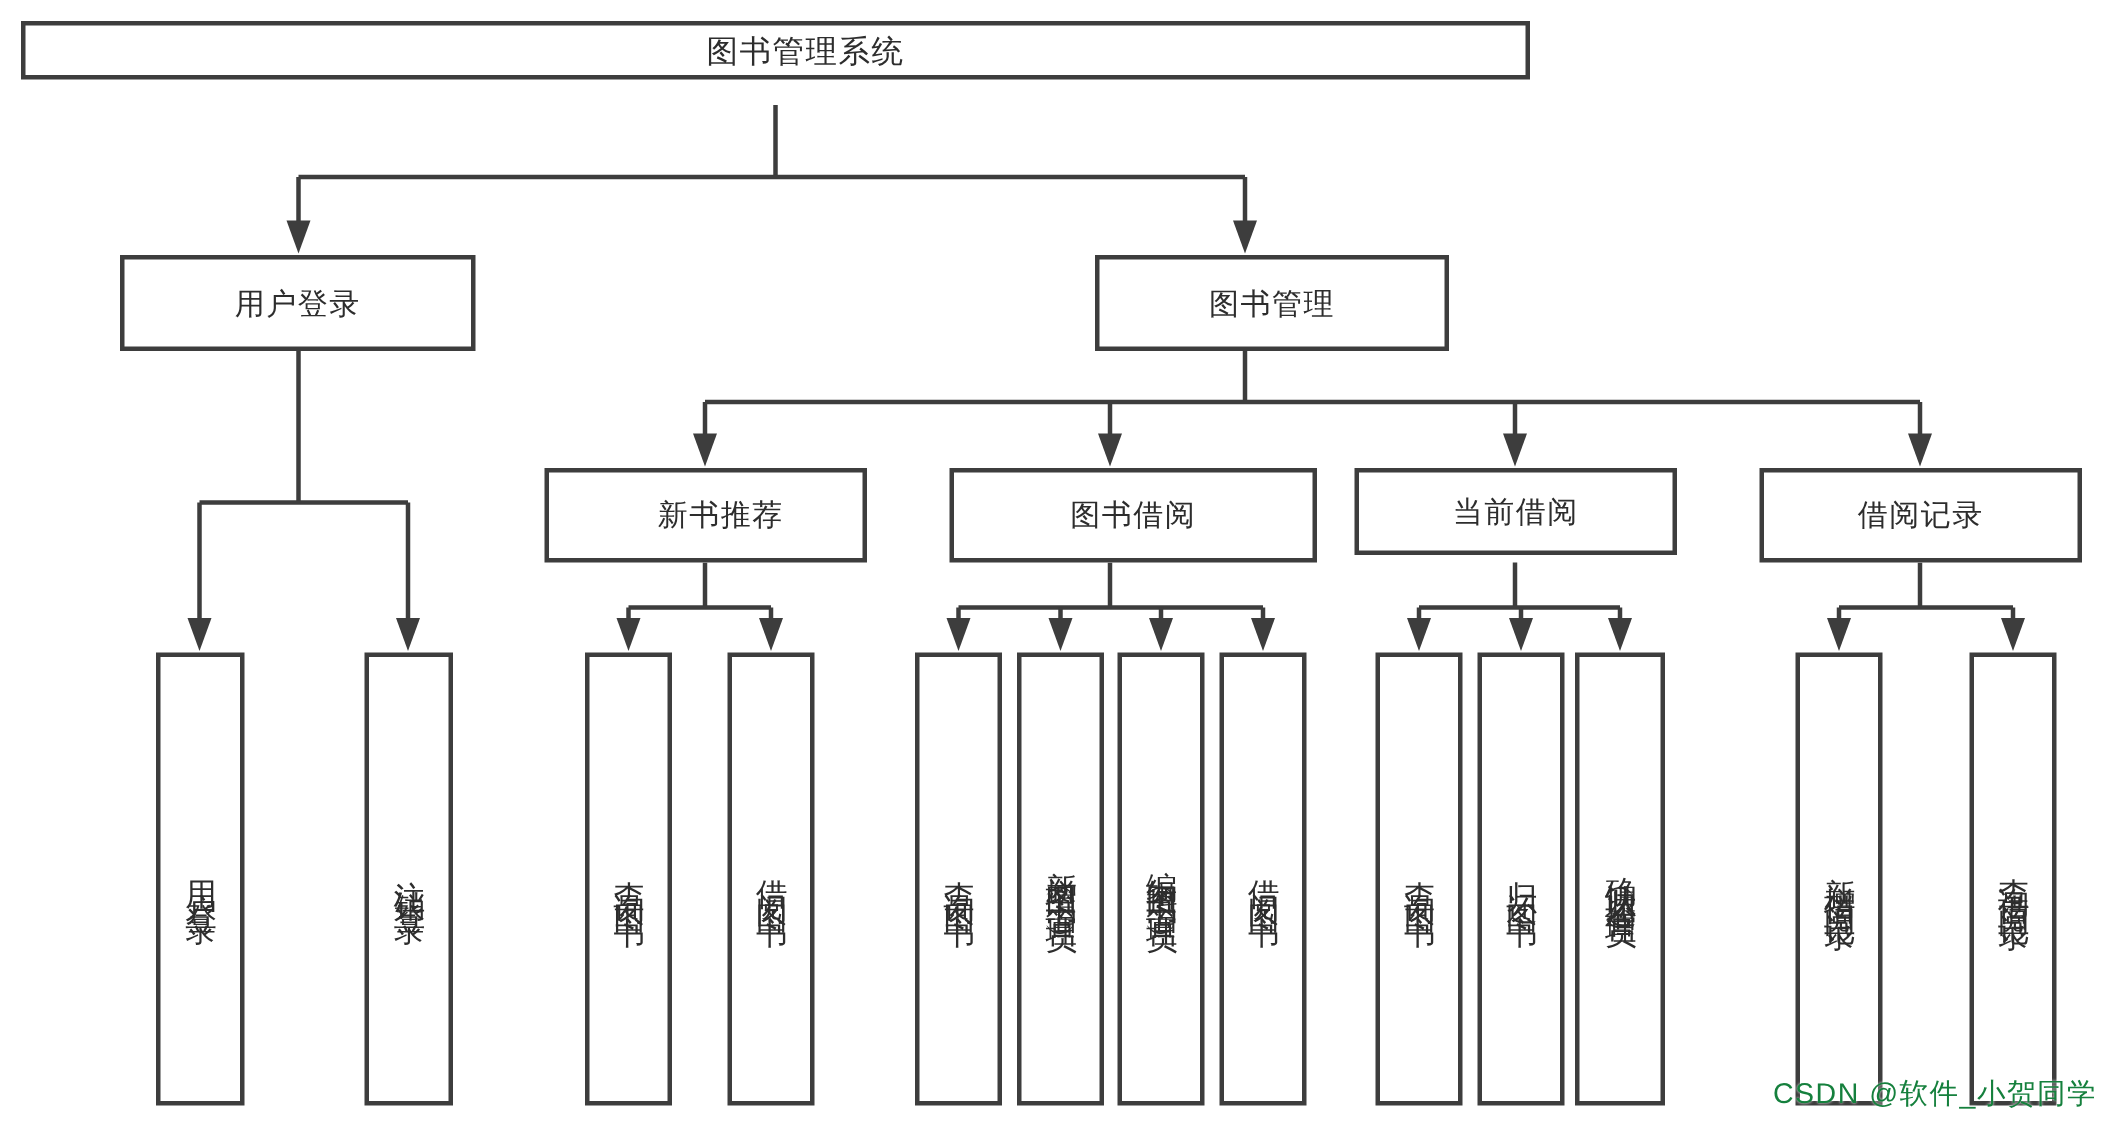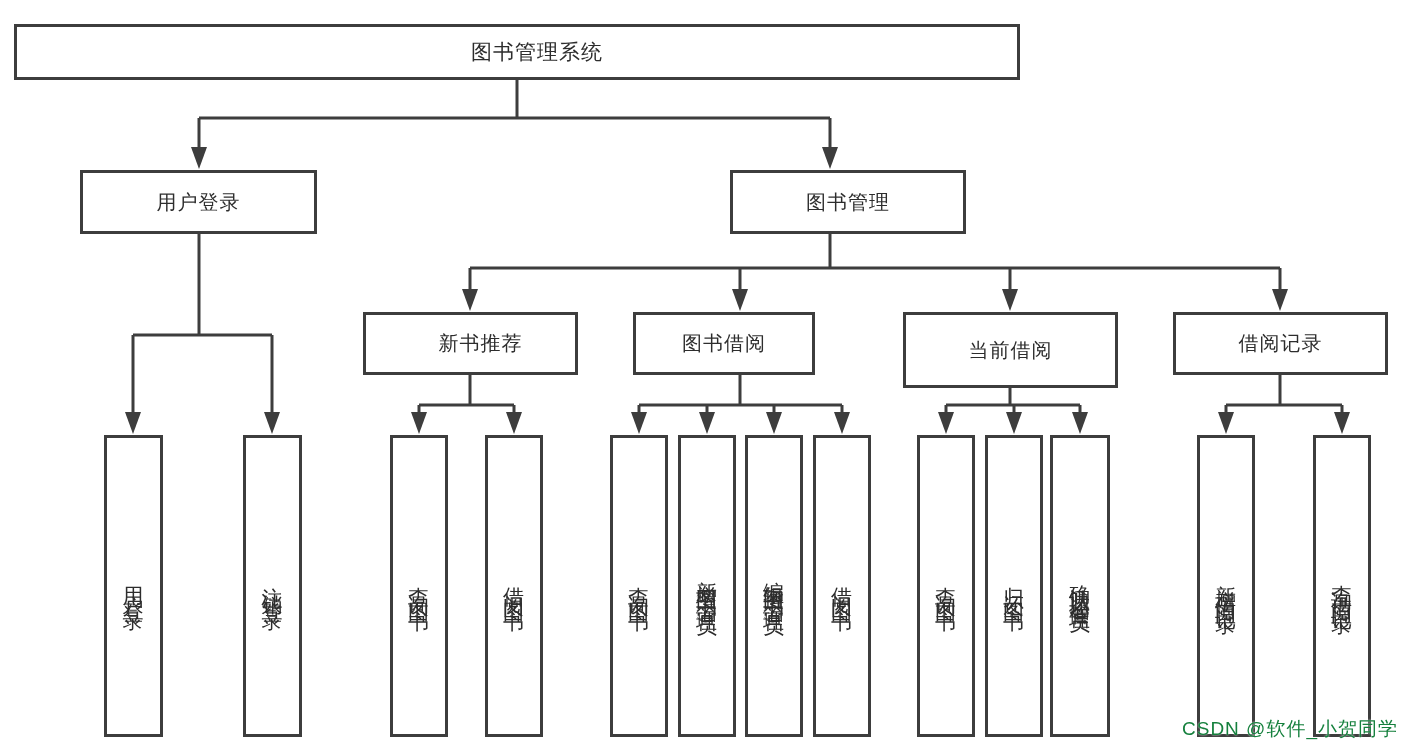--- a/index.html
+++ b/index.html
@@ -115,38 +115,38 @@
       <polygon points="766,412 782,412 774,434"></polygon>
       <polygon points="834,412 850,412 842,434"></polygon>
       <polygon points="938,412 954,412 946,434"></polygon>
       <polygon points="1006,412 1022,412 1014,434"></polygon>
       <polygon points="1072,412 1088,412 1080,434"></polygon>
       <polygon points="1218,412 1234,412 1226,434"></polygon>
       <polygon points="1334,412 1350,412 1342,434"></polygon>
     </g>
   </svg>
 
-  <div class="box root-box" style="left:14px; top:24px; width:1006px; height:56px;padding-left:40px;">
+  <div class="box root-box" style="left:14px; top:14px; width:1006px; height:39px;padding-left:40px;">
     <span>图书管理系统</span>
   </div>
 
   <div class="box" style="left:80px; top:170px; width:237px; height:64px;">
     <span>用户登录</span>
   </div>
   <div class="box" style="left:712px; top:170px; width:236px; height:64px;margin-left:18px;">
     <span>图书管理</span>
   </div>
 
   <div class="box" style="left:363px; top:312px; width:215px; height:63px;padding-left:20px;">
     <span>新书推荐</span>
   </div>
-  <div class="box" style="left:633px; top:312px; width:182px; height:63px;">
+  <div class="box" style="left:633px; top:312px; width:245px; height:63px;">
     <span>图书借阅</span>
   </div>
-  <div class="box" style="left:903px; top:312px; width:215px; height:76px;align-items:center;">
+  <div class="box" style="left:903px; top:312px; width:215px; height:58px;align-items:center;">
     <span>当前借阅</span>
   </div>
   <div class="box" style="left:1173px; top:312px; width:215px; height:63px;">
     <span>借阅记录</span>
   </div>
 
   <div class="box leaf" style="left:104px; top:435px; width:59px; height:302px;">
     <span class="vtext">用户登录</span>
   </div>
   <div class="box leaf" style="left:243px; top:435px; width:59px; height:302px;">

